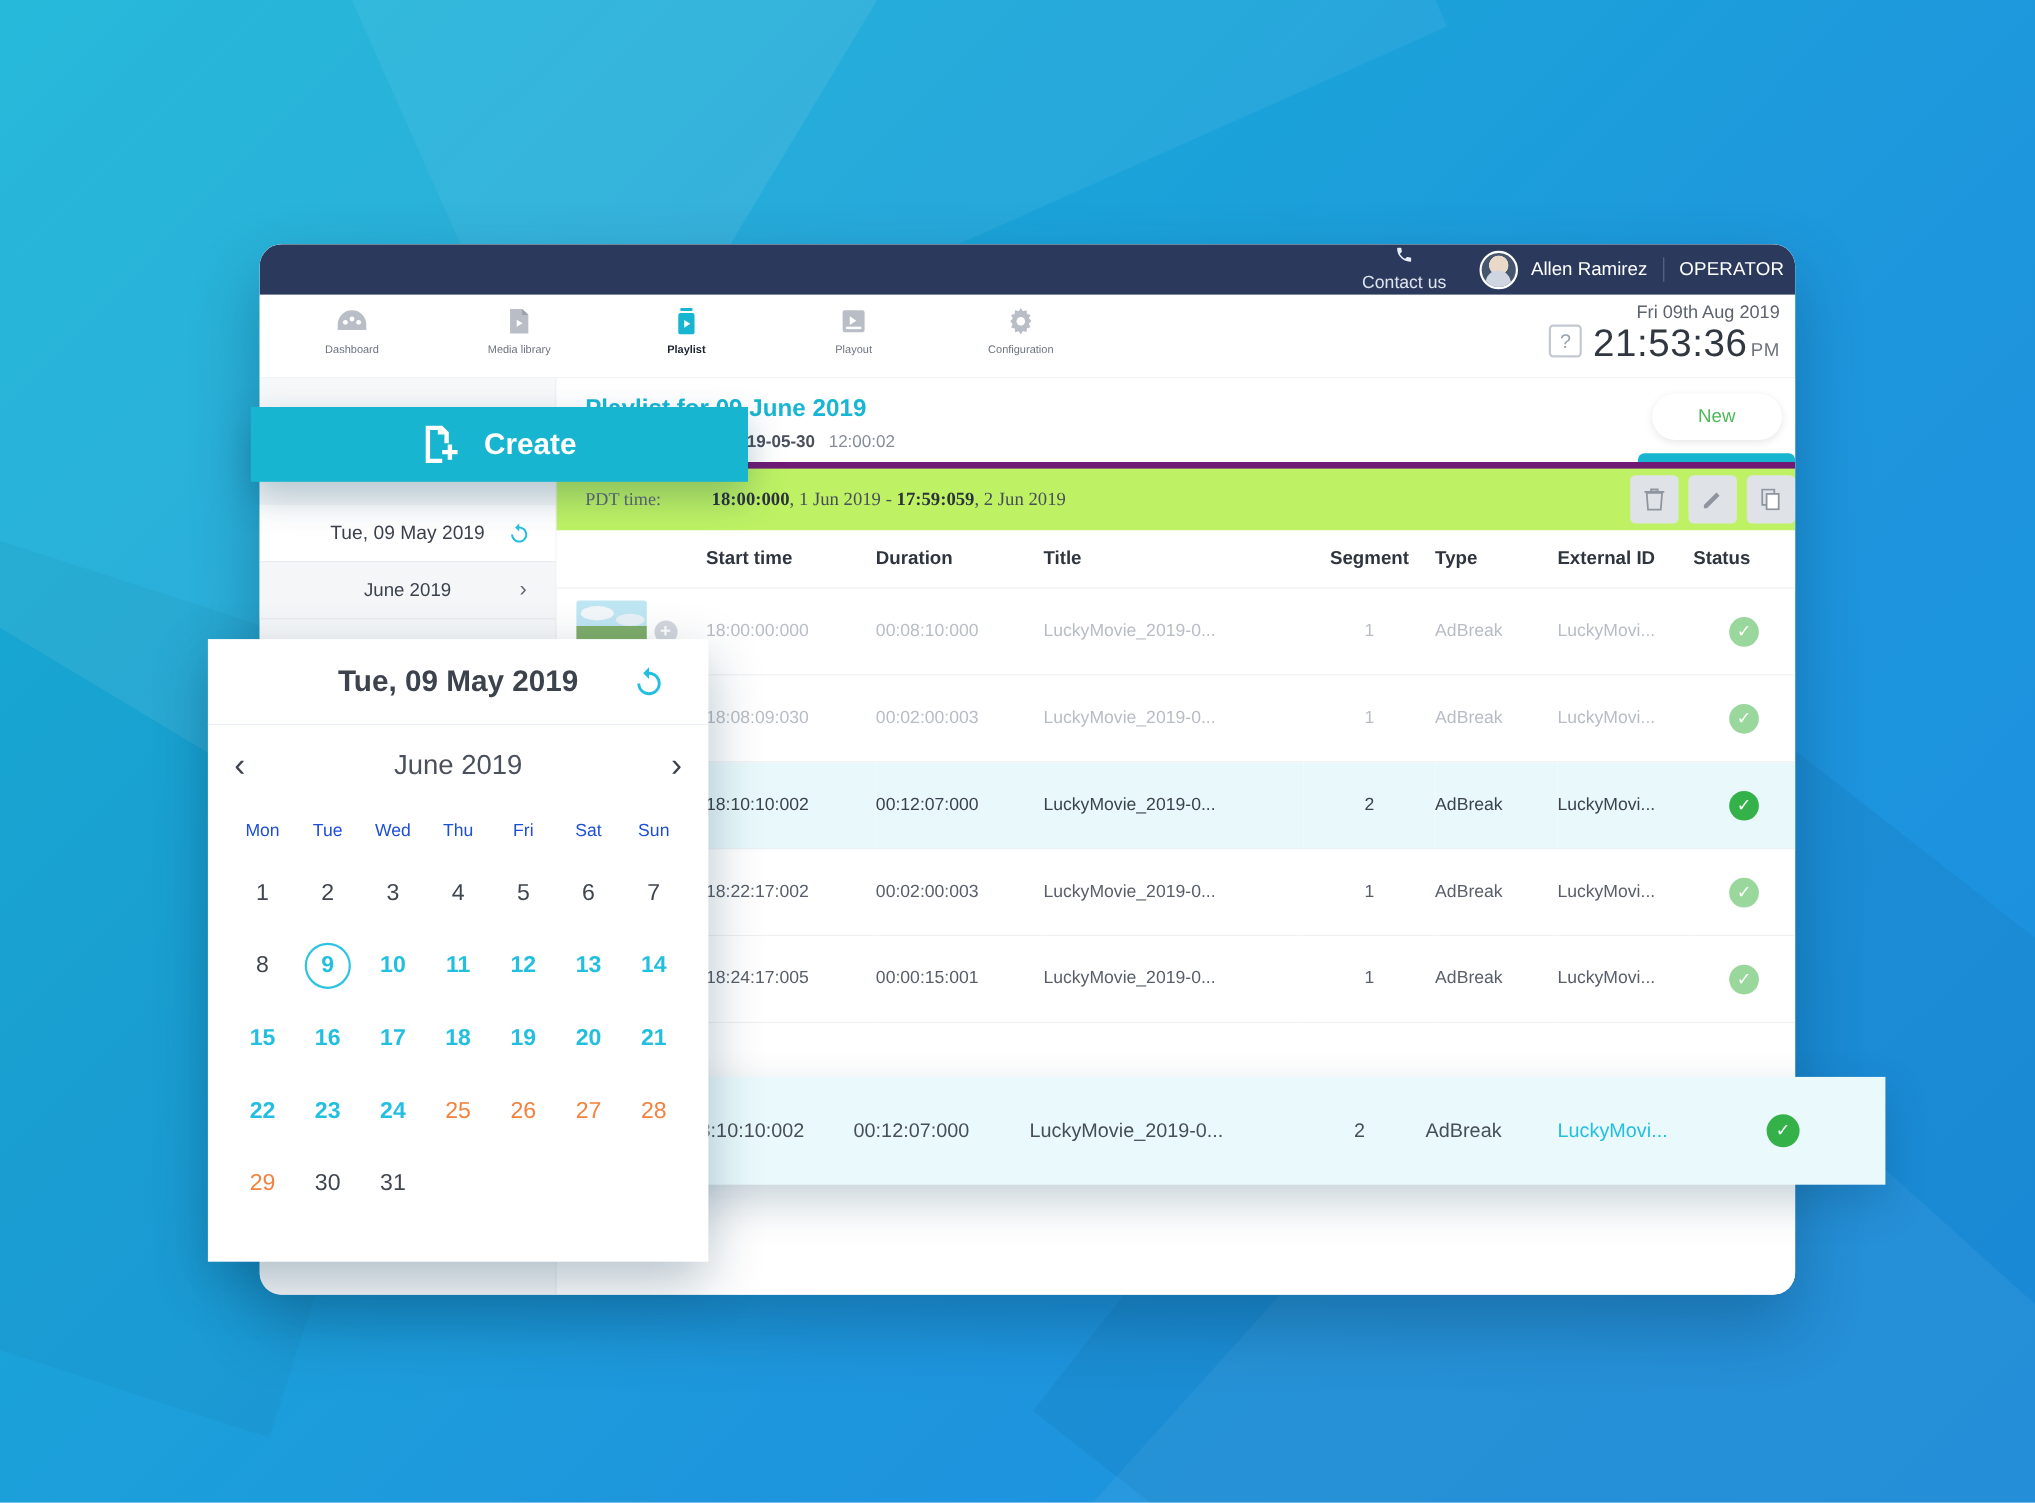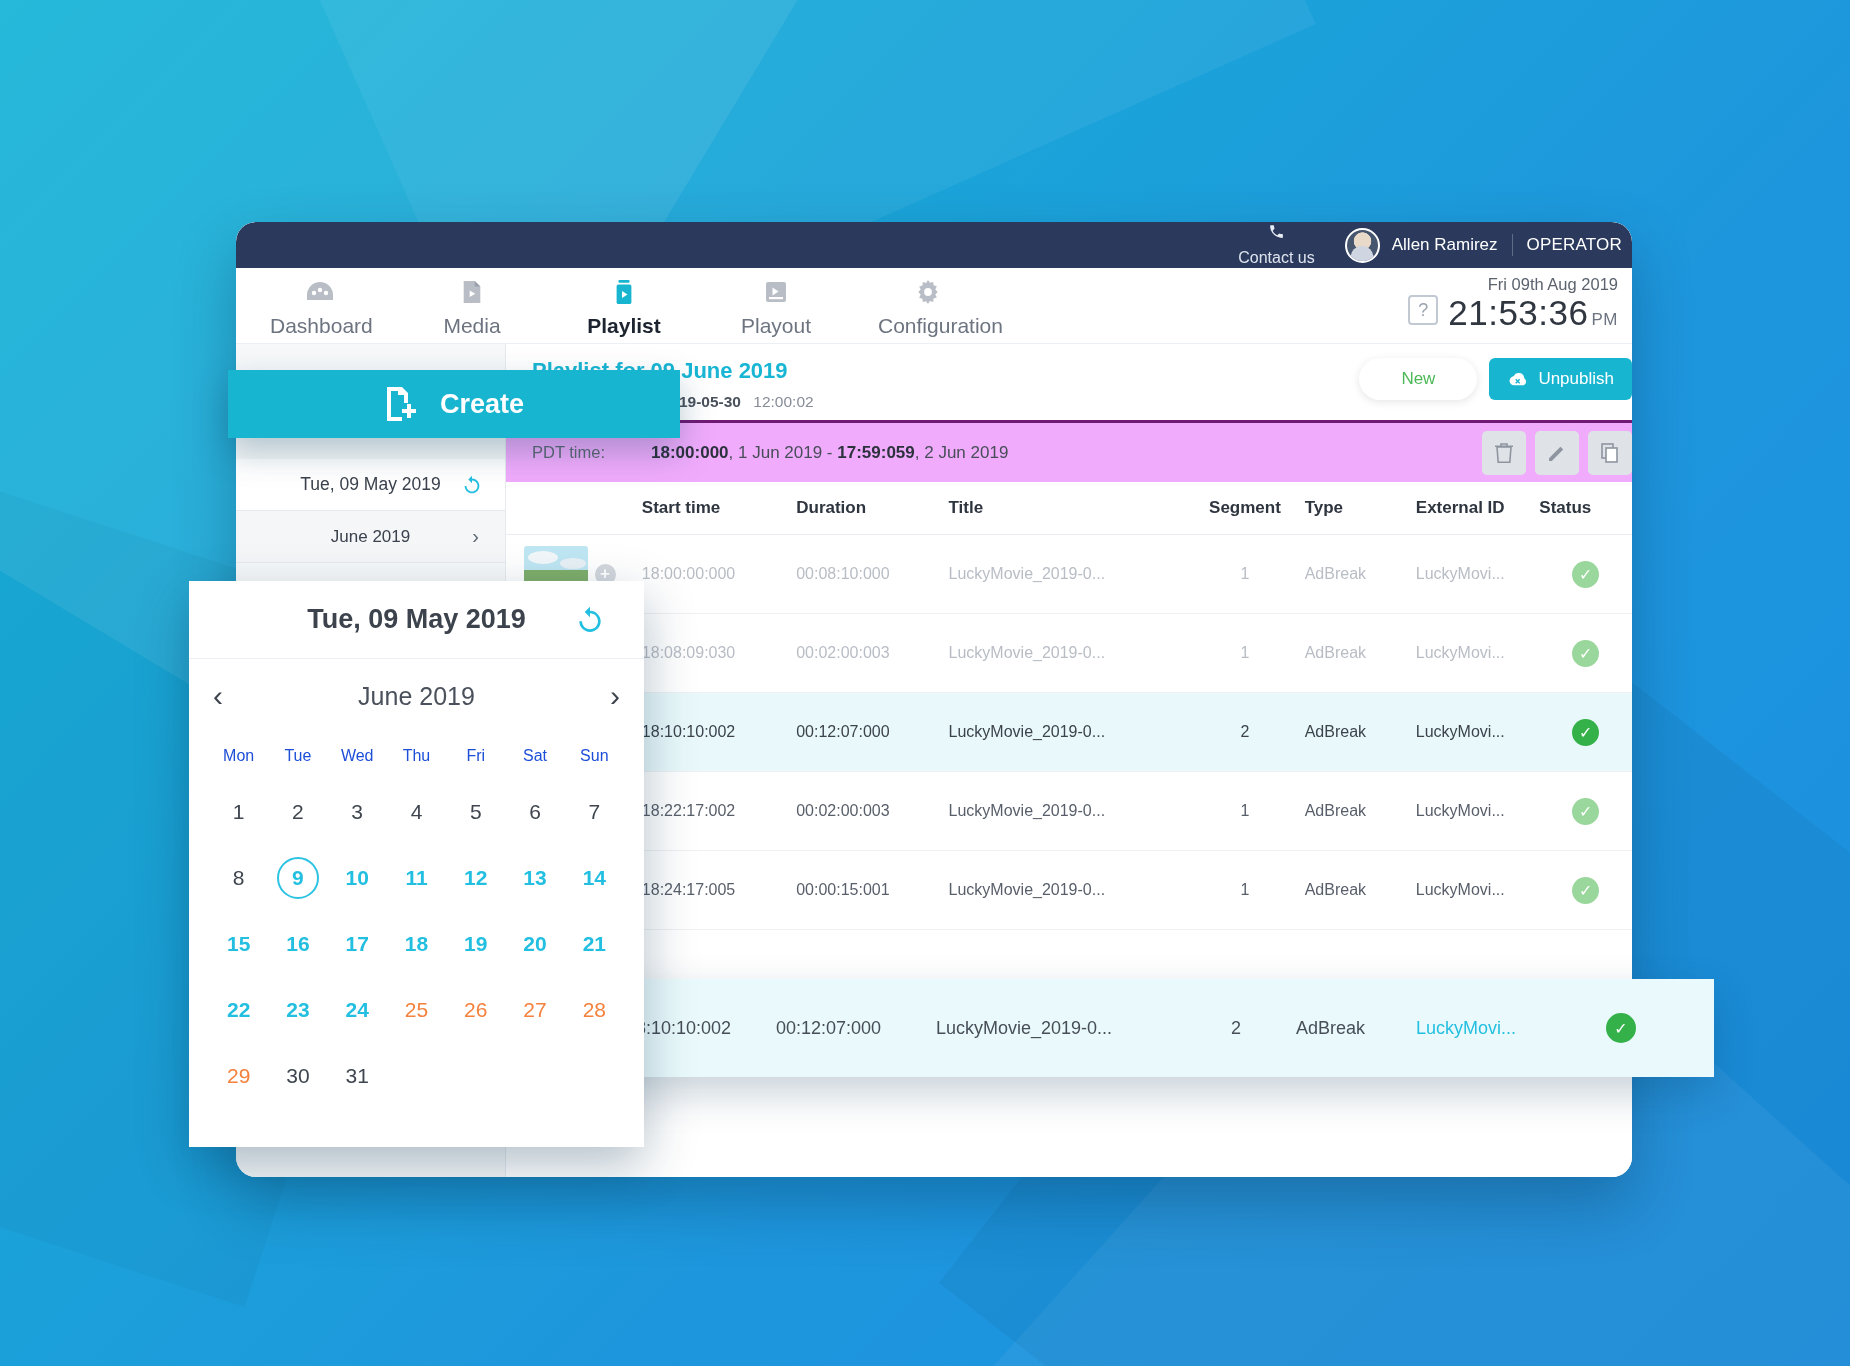--- a/index.html
+++ b/index.html
@@ -117,21 +117,21 @@
     display: flex; align-items: flex-start;
     padding-left: 8px;
     position: relative;
     border-bottom: 1px solid #eceff3;
   }
   .navitem {
     width: 152px;
     padding-top: 12px;
     text-align: center;
     color: #6d7480;
-    font-size: 21px;
+    font-size: 10px;
     cursor: pointer;
     line-height: 1.25;
   }
   .navitem .nav-ic { display:block; margin: 0 auto 9px; height: 24px; }
   .navitem.active { color:#1d2430; font-weight: bold; }
   .navitem .lbl { display:block; padding: 0 26px; }
 
   .clockblock {
     position: absolute; right: 14px; top: 7px;
     display: flex; align-items: flex-end; gap: 10px;
@@ -176,39 +176,39 @@
   .pl-header {
     height: 76px; padding: 14px 0 0 26px;
     position: relative; background: #fff;
   }
   .pl-title { font-size: 22px; color:#18b6d4; font-weight: bold; }
   .pl-sub { margin-top: 9px; font-size: 15.5px; color:#4a515c; }
   .pl-sub b { font-weight: bold; }
   .pl-sub .sep { color:#c2c8d0; margin: 0 12px; }
   .pl-sub .tm { color:#868d98; margin-left: 8px; margin-top: 13px; }
 
-  .hdr-btns { position: absolute; right: 0px; top: 14px; display:flex; align-items:center; gap: 12px; }
+  .hdr-btns { position: absolute; right: 0px; top: 14px; display:flex; align-items:center; gap: 12px; flex-direction: column; }
   .btn-new {
     width: 118px; height: 42px; border-radius: 21px;
     background:#fff; color:#4cb857; font-size:17px;
     display:flex; align-items:center; justify-content:center;
     box-shadow: 0 2px 8px rgba(0,0,0,.10);
     cursor:pointer;
   }
   .btn-unpub {
     height: 42px; border-radius: 6px; background:#17b5d0; color:#fff;
     font-size:17px; display:flex; align-items:center; gap:9px;
     padding: 0 18px; cursor:pointer;
   }
 
   
   .pdt-bar {
-    height: 62px; background:#f0abfc;
+    height: 62px; background:#bef264;
     display:flex; align-items:center; padding-left: 26px;
-    position: relative; border-top:3px solid #701a75;
+    position: relative; border-top:6px solid #701a75;font-family:Liberation Serif, serif;
   }
   .pdt-lbl { font-size:16.5px; color:#5e6773; margin-right: 46px; }
   .pdt-val { font-size:17px; color:#474e58; }
   .pdt-val b { font-weight: bold; color:#2b323c; }
   .tool-btns { position:absolute; right: 0px; display:flex; gap: 9px; }
   .tool-btn {
     width: 44px; height: 44px; border-radius: 5px; background:#dfe3e8;
     display:flex; align-items:center; justify-content:center;
     cursor:pointer;
   }

